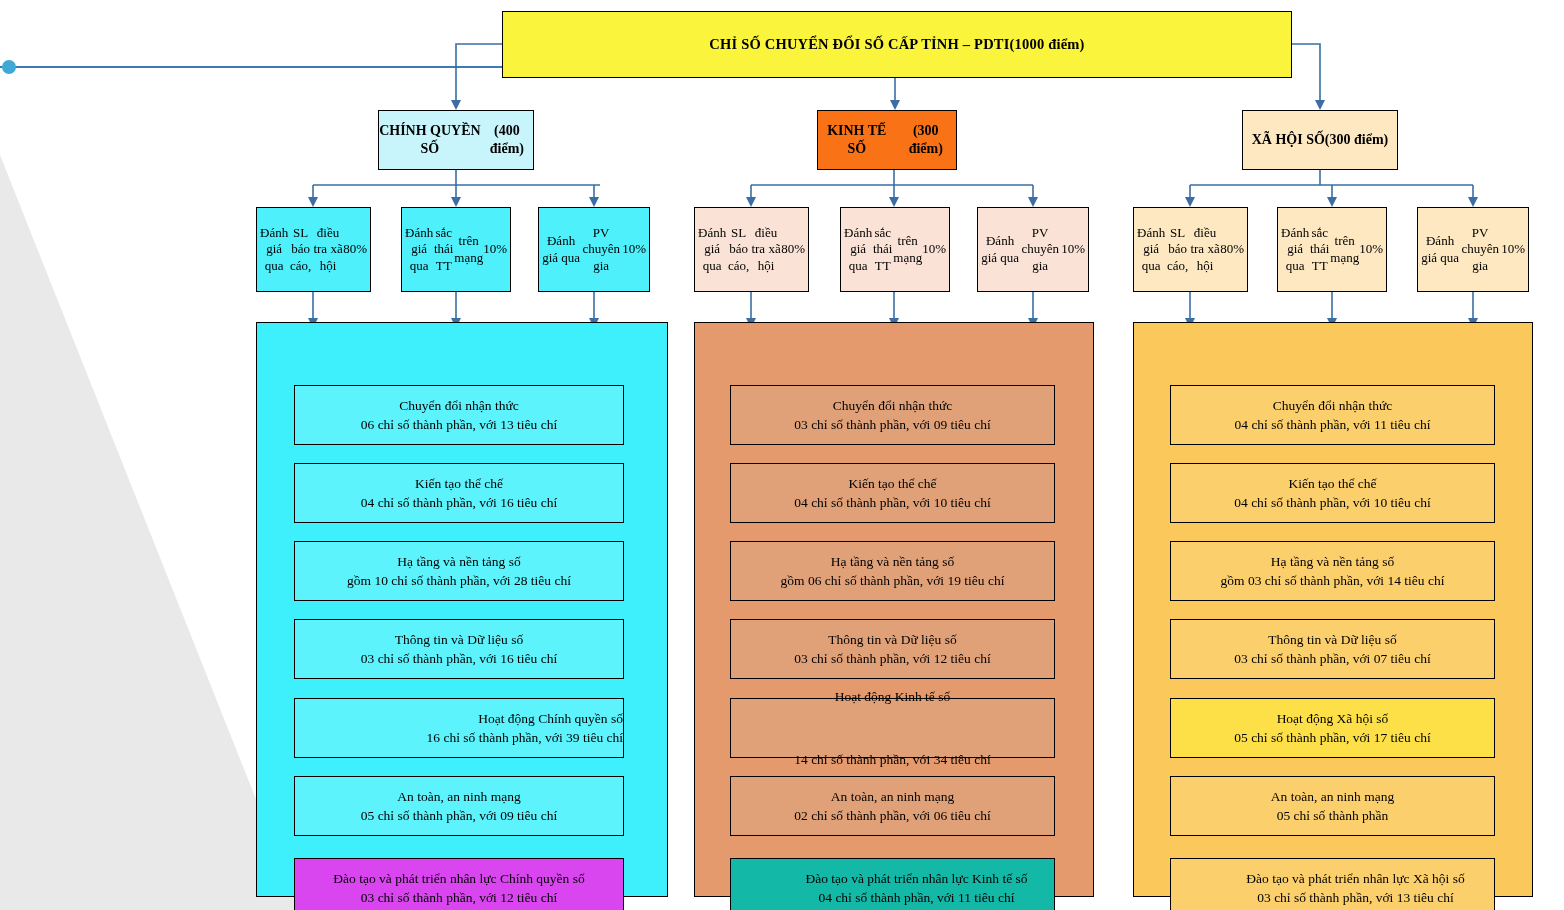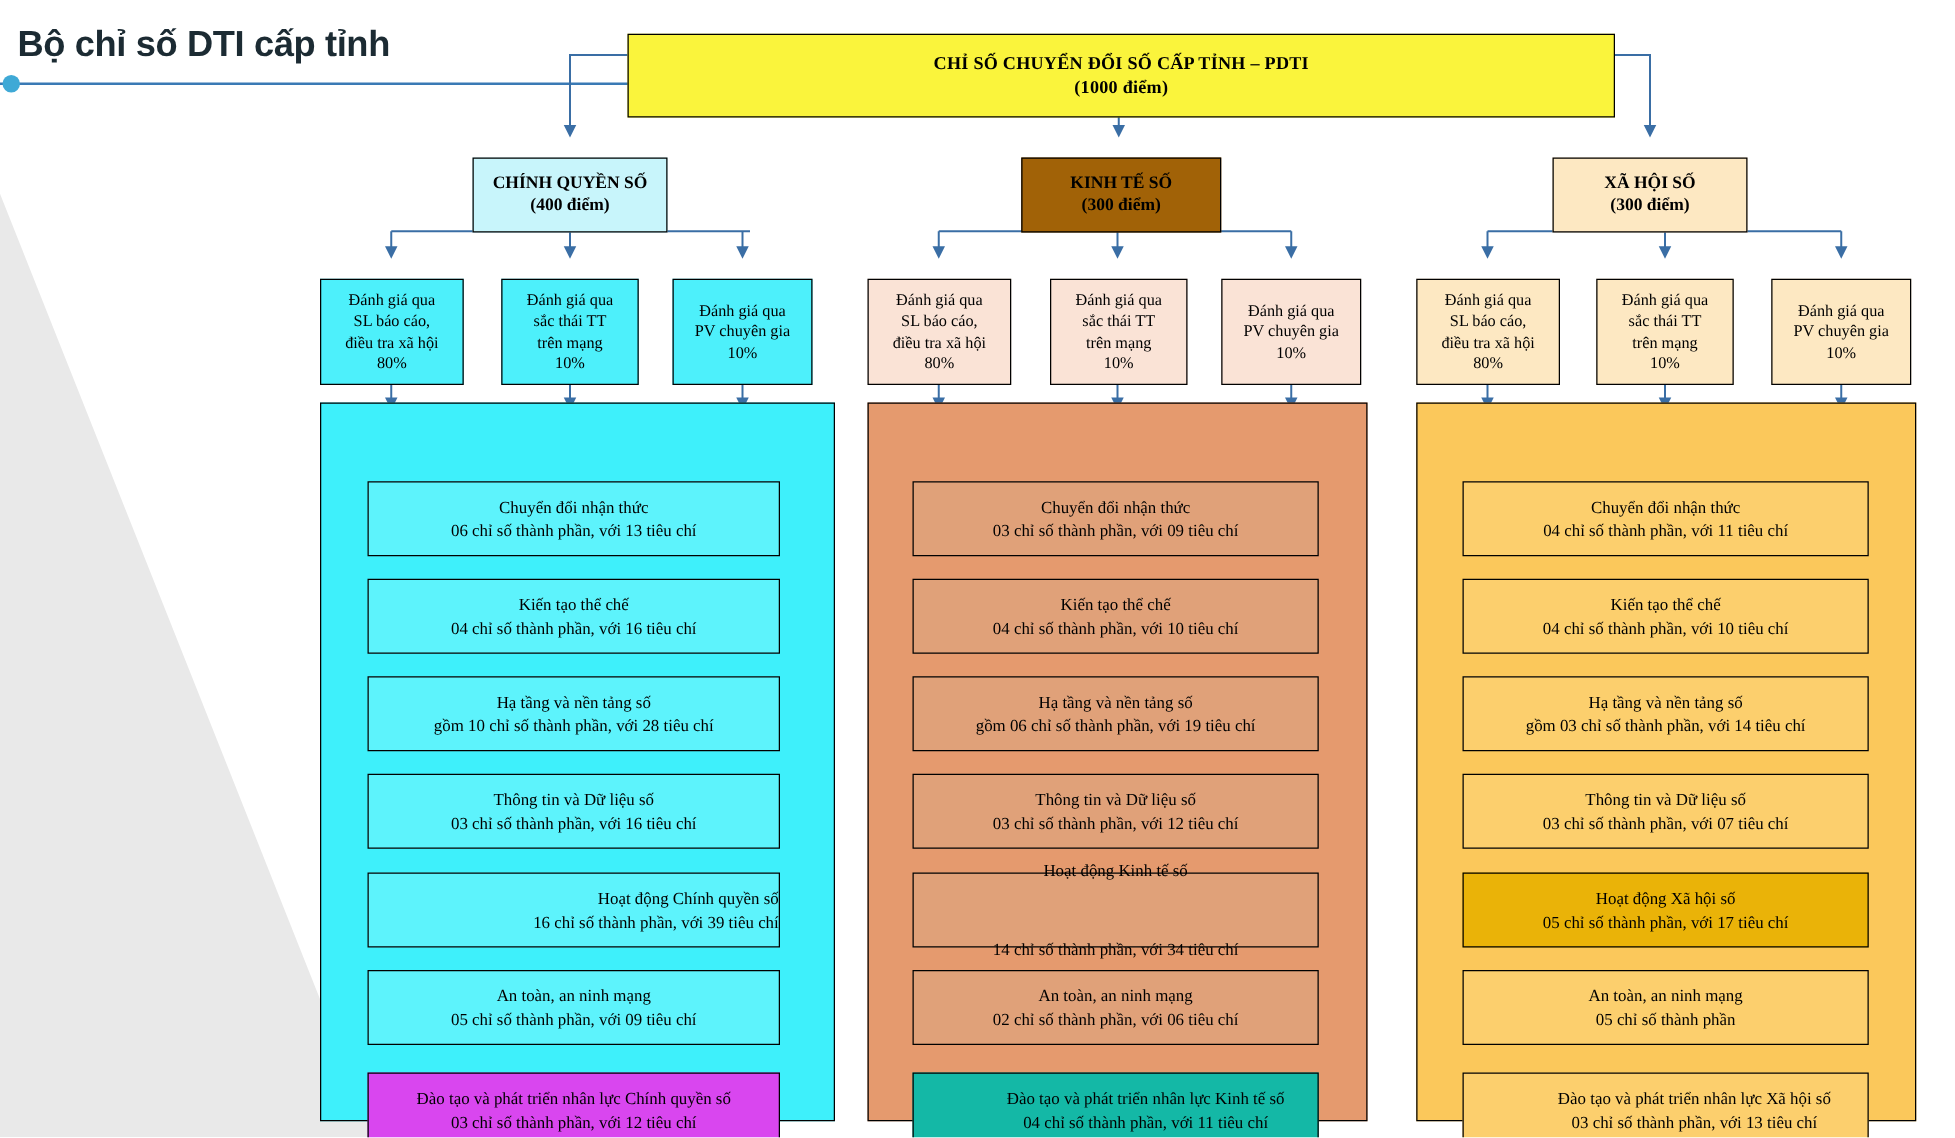--- a/index.html
+++ b/index.html
@@ -65,27 +65,26 @@
     width: 1564px;
     height: 910px;
     z-index: 2;
     pointer-events: none;
   }
   .node {
     position: absolute;
     box-sizing: border-box;
     border: 1px solid #000;
     display: flex;
-    flex-direction: column;
+    flex-direction: row;
     align-items: center;
     justify-content: center;
     text-align: center;
     z-index: 4;
     line-height: 1.28;
-    margin-top: 16px;
   }
   .node .ln { display: block; }
   .root {
     background: #faf43c;
     font-weight: bold;
     font-size: 14.5px;
     letter-spacing: 0.2px;
   }
   .pillar {
     font-weight: bold;
@@ -118,21 +117,20 @@
 </style>
 </head>
 <body>
 
 <div id="stage">
 
   <div class="bg-wedge"></div>
   <div class="deco-line"></div>
   <div class="deco-dot"></div>
 
-  <div class="page-title">Bộ chỉ số DTI cấp tỉnh</div>
 
   <svg class="connectors" viewBox="0 0 1564 910">
     <g stroke="#3a6ea5" stroke-width="1.6" fill="none">
 
       <path d="M 895 78 L 895 104"></path>
 
       <path d="M 502 44 L 456 44 L 456 104"></path>
 
       <path d="M 1292 44 L 1320 44 L 1320 104"></path>
 
@@ -242,21 +240,21 @@
   </div>
   <div class="item" style="left:294px; top:734px; width:330px; height:60px; background:#5df3fc;">
     <span class="ln">An toàn, an ninh mạng</span>
     <span class="ln">05 chỉ số thành phần, với 09 tiêu chí</span>
   </div>
   <div class="item" style="left:294px; top:816px; width:330px; height:60px; background:#d946ef;">
     <span class="ln">Đào tạo và phát triển nhân lực Chính quyền số</span>
     <span class="ln">03 chỉ số thành phần, với 12 tiêu chí</span>
   </div>
 
-  <div class="node pillar" style="left:817px; top:110px; width:160px; height:60px; background:#a16207;">
+  <div class="node pillar" style="left:817px; top:110px; width:140px; height:60px; background:#f97316;">
     <span class="ln">KINH TẾ SỐ</span>
     <span class="ln">(300 điểm)</span>
   </div>
   <div class="node method" style="left:694px; top:207px; width:115px; height:85px; background:#fae3d6;">
     <span class="ln">Đánh giá qua</span>
     <span class="ln">SL báo cáo,</span>
     <span class="ln">điều tra xã hội</span>
     <span class="ln">80%</span>
   </div>
   <div class="node method" style="left:840px; top:207px; width:110px; height:85px; background:#fae3d6;">
@@ -333,21 +331,21 @@
     <span class="ln">04 chỉ số thành phần, với 10 tiêu chí</span>
   </div>
   <div class="item" style="left:1170px; top:499px; width:325px; height:60px; background:#fccf6d;">
     <span class="ln">Hạ tầng và nền tảng số</span>
     <span class="ln">gồm 03 chỉ số thành phần, với 14 tiêu chí</span>
   </div>
   <div class="item" style="left:1170px; top:577px; width:325px; height:60px; background:#fccf6d;">
     <span class="ln">Thông tin và Dữ liệu số</span>
     <span class="ln">03 chỉ số thành phần, với 07 tiêu chí</span>
   </div>
-  <div class="item" style="left:1170px; top:656px; width:325px; height:60px; background:#eab308;">
+  <div class="item" style="left:1170px; top:656px; width:325px; height:60px; background:#fde047;">
     <span class="ln">Hoạt động Xã hội số</span>
     <span class="ln">05 chỉ số thành phần, với 17 tiêu chí</span>
   </div>
   <div class="item" style="left:1170px; top:734px; width:325px; height:60px; background:#fccf6d;">
     <span class="ln">An toàn, an ninh mạng</span>
     <span class="ln">05 chỉ số thành phần</span>
   </div>
   <div class="item" style="left:1170px; top:816px; width:325px; height:60px; background:#fccf6d;padding-left:46px;">
     <span class="ln">Đào tạo và phát triển nhân lực Xã hội số</span>
     <span class="ln">03 chỉ số thành phần, với 13 tiêu chí</span>

